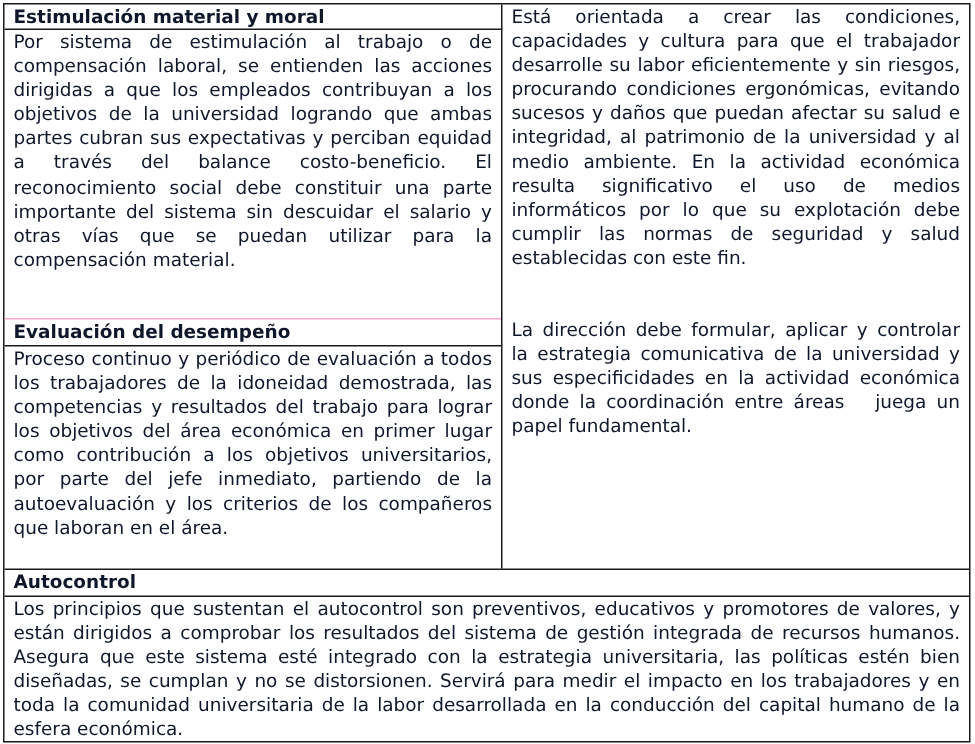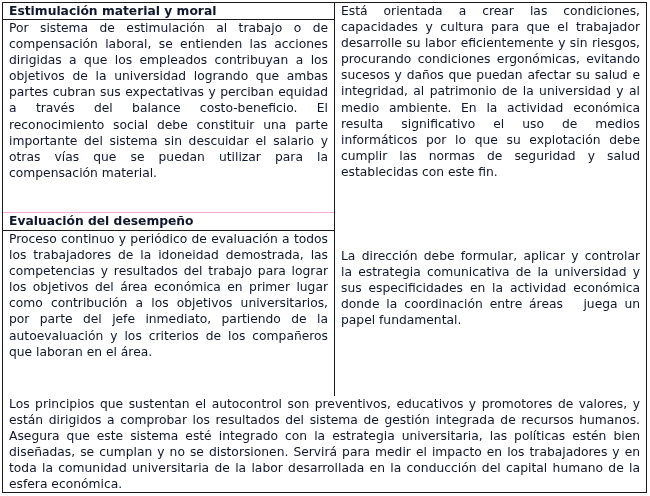--- a/index.html
+++ b/index.html
@@ -41,21 +41,22 @@
     <div class="cell right">
       <div class="body">Está orientada a crear las condiciones, capacidades y cultura para que el trabajador desarrolle su labor eficientemente y sin riesgos, procurando condiciones ergonómicas, evitando sucesos y daños que puedan afectar su salud e integridad, al patrimonio de la universidad y al medio ambiente. En la actividad económica resulta significativo el uso de medios informáticos por lo que su explotación debe cumplir las normas de seguridad y salud establecidas con este fin.</div>
     </div>
   </div>
   <div class="row row-mid">
     <div class="cell left">
       <div class="hdr">Evaluación del desempeño</div>
       <div class="body">Proceso continuo y periódico de evaluación a todos los trabajadores de la idoneidad demostrada, las competencias y resultados del trabajo para lograr los objetivos del área económica en primer lugar como contribución a los objetivos universitarios, por parte del jefe inmediato, partiendo de la autoevaluación y los criterios de los compañeros que laboran en el área.</div>
     </div>
     <div class="cell right">
-      <div class="body" style="white-space: pre-wrap; margin-top: 36px;">La dirección debe formular, aplicar y controlar la estrategia comunicativa de la universidad y sus especificidades en la actividad económica donde la coordinación entre áreas   juega un papel fundamental.</div>
+      <div class="body" style="white-space: pre-wrap;">La dirección debe formular, aplicar y controlar la estrategia comunicativa de la universidad y sus especificidades en la actividad económica donde la coordinación entre áreas   juega un papel fundamental.</div>
     </div>
   </div>
   <div class="row">
     <div class="cell full">
+      <div class="hdr auto-hdr">Autocontrol</div>
       <div class="body auto-body">Los principios que sustentan el autocontrol son preventivos, educativos y promotores de valores, y están dirigidos a comprobar los resultados del sistema de gestión integrada de recursos humanos. Asegura que este sistema esté integrado con la estrategia universitaria, las políticas estén bien diseñadas, se cumplan y no se distorsionen. Servirá para medir el impacto en los trabajadores y en toda la comunidad universitaria de la labor desarrollada en la conducción del capital humano de la esfera económica.</div>
     </div>
   </div>
 </div>
 
 </body></html>

